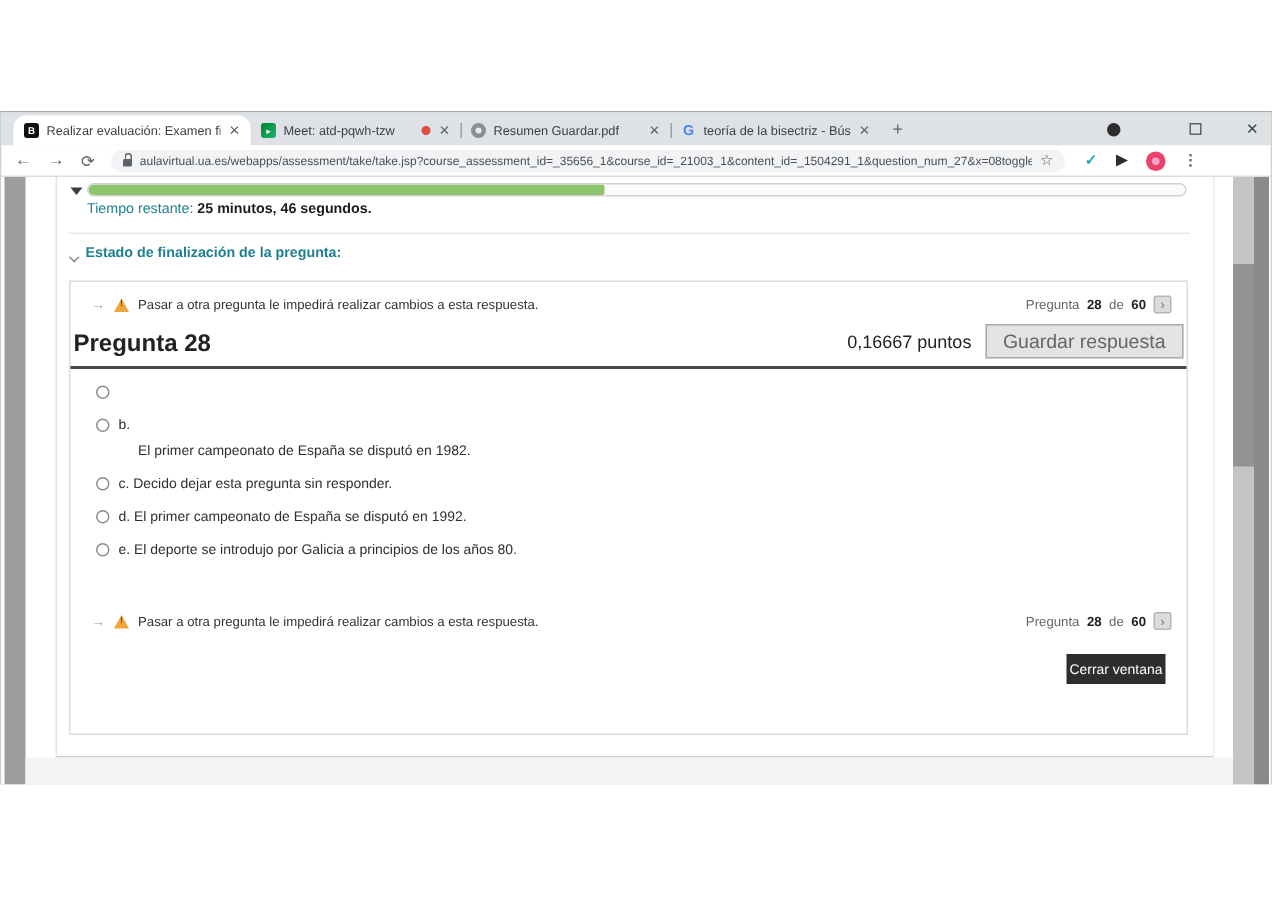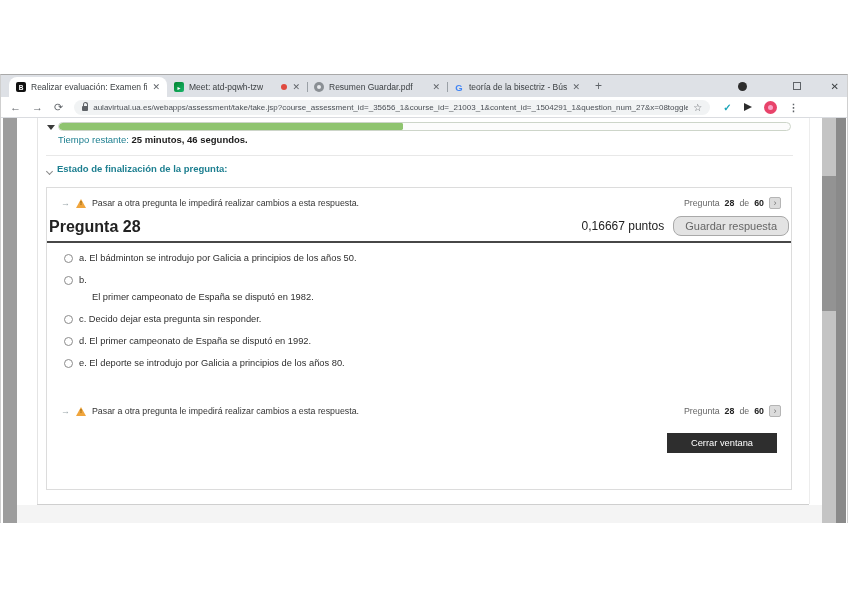--- a/index.html
+++ b/index.html
@@ -89,32 +89,32 @@
   .warn-text { font-size:8.8px; color:#333; }
   .pagenav { margin-left:auto; display:flex; align-items:center; gap:5px; font-size:8.8px; color:#666; }
   .pagenav b { color:#222; }
   .pagenav-btn { width:12px; height:12px; background:#dcdcdc; border:1px solid #b5b5b5; border-radius:2px;
                  font-size:9px; color:#777; display:flex; align-items:center; justify-content:center; line-height:1; }
   .qheader { display:flex; align-items:flex-end; justify-content:space-between;
              border-bottom:2px solid #474747; padding:0 2px 5px 2px; }
   .qtitle { font-size:16px; font-weight:bold; color:#222; }
   .qright { display:flex; align-items:center; gap:9px; }
   .points { font-size:12px; font-weight:normal; color:#222; }
-  .savebtn { background:#e3e3e3; border:1px solid #a9a9a9; border-radius:8px; color:#666;
-             font-size:11px; padding:3px 11px; font-family:"Liberation Sans",sans-serif; }
+  .savebtn { background:#e3e3e3; border:1px solid #a9a9a9; border-radius:0; color:#666;
+             font-size:13px; padding:3px 11px; font-family:"Liberation Sans",sans-serif; }
   .qbody { padding:10px 0 0 17px; }
   .prompt { font-size:9.3px; margin-bottom:15px; color:#2e2e2e; }
   .opt { display:flex; align-items:flex-start; gap:6px; margin-bottom:12px; }
   .radio { width:9px; height:9px; border:1px solid #8b8b8b; border-radius:50%; background:#fff;
            flex:none; margin-top:1px; }
   .optlabel { font-size:9.3px; color:#2e2e2e; }
   .opt-b-text { display:block; margin:7px 11px 0 13px; }
   .warnrow.bottom { margin-top:28px; }
   .closerow { display:flex; justify-content:flex-end; padding:9px 14px 0 0; }
-  .closebtn { background:#2e2e2e; color:#fff; font-size:9.3px; padding:5px 24px; border:none;
+  .closebtn { background:#2e2e2e; color:#fff; font-size:9.3px; padding:5px 2px; border:none;
               font-family:"Liberation Sans",sans-serif; }
 </style>
 </head>
 <body>
 
 <div class="window">
 
   <div class="tabstrip">
     <div class="tab active">
       <span class="fav fav-bb">B</span>
@@ -213,24 +213,20 @@
         <div class="qright">
           <span class="points">0,16667 puntos</span>
           <button class="savebtn">Guardar respuesta</button>
         </div>
       </div>
 
       <div class="qbody">
 
         <div class="opt">
           <span class="radio"></span>
-          <span class="optlabel">
-            <span>a.</span>
-            <span>El bádminton se introdujo por Galicia a principios de los años 50.</span>
-          </span>
         </div>
 
         <div class="opt">
           <span class="radio"></span>
           <span class="optlabel">
             <span>b.</span>
             <span class="opt-b-text">El primer campeonato de España se disputó en 1982.</span>
           </span>
         </div>
 

